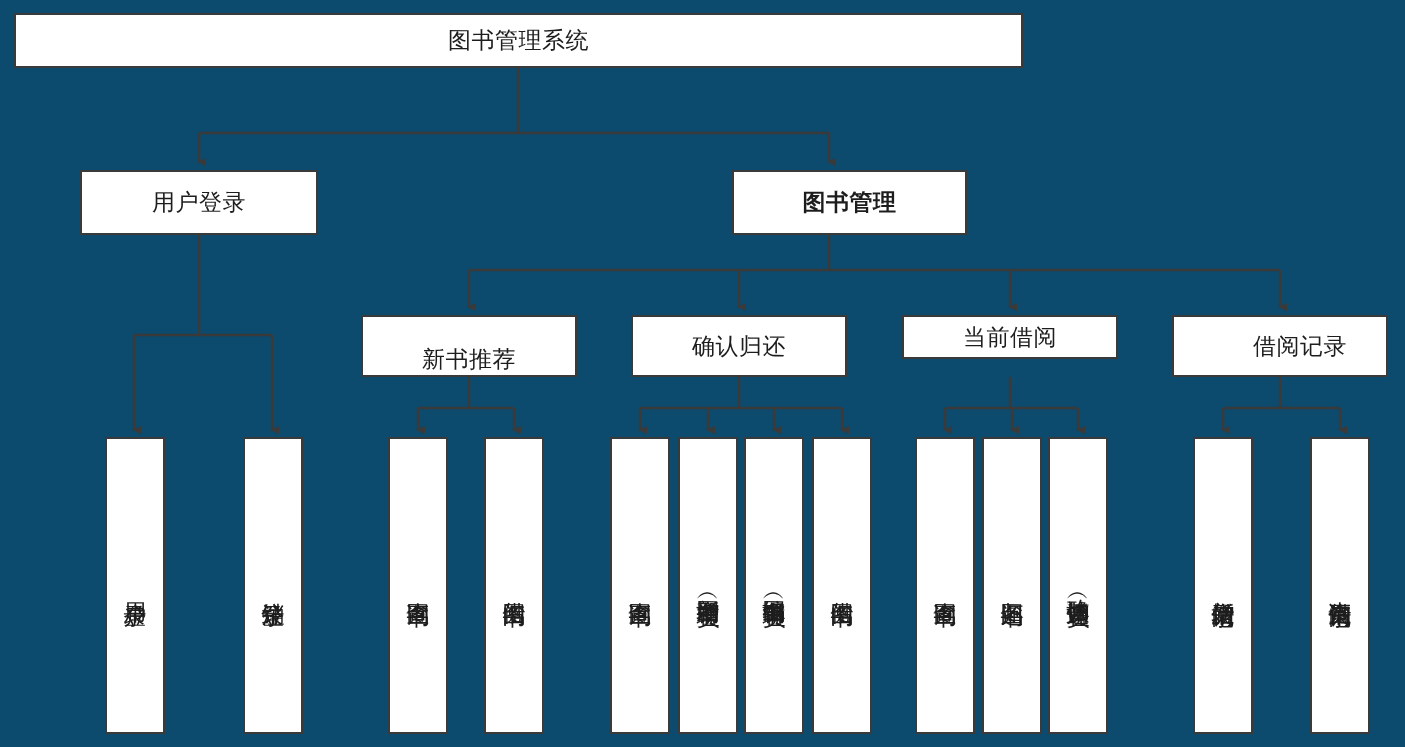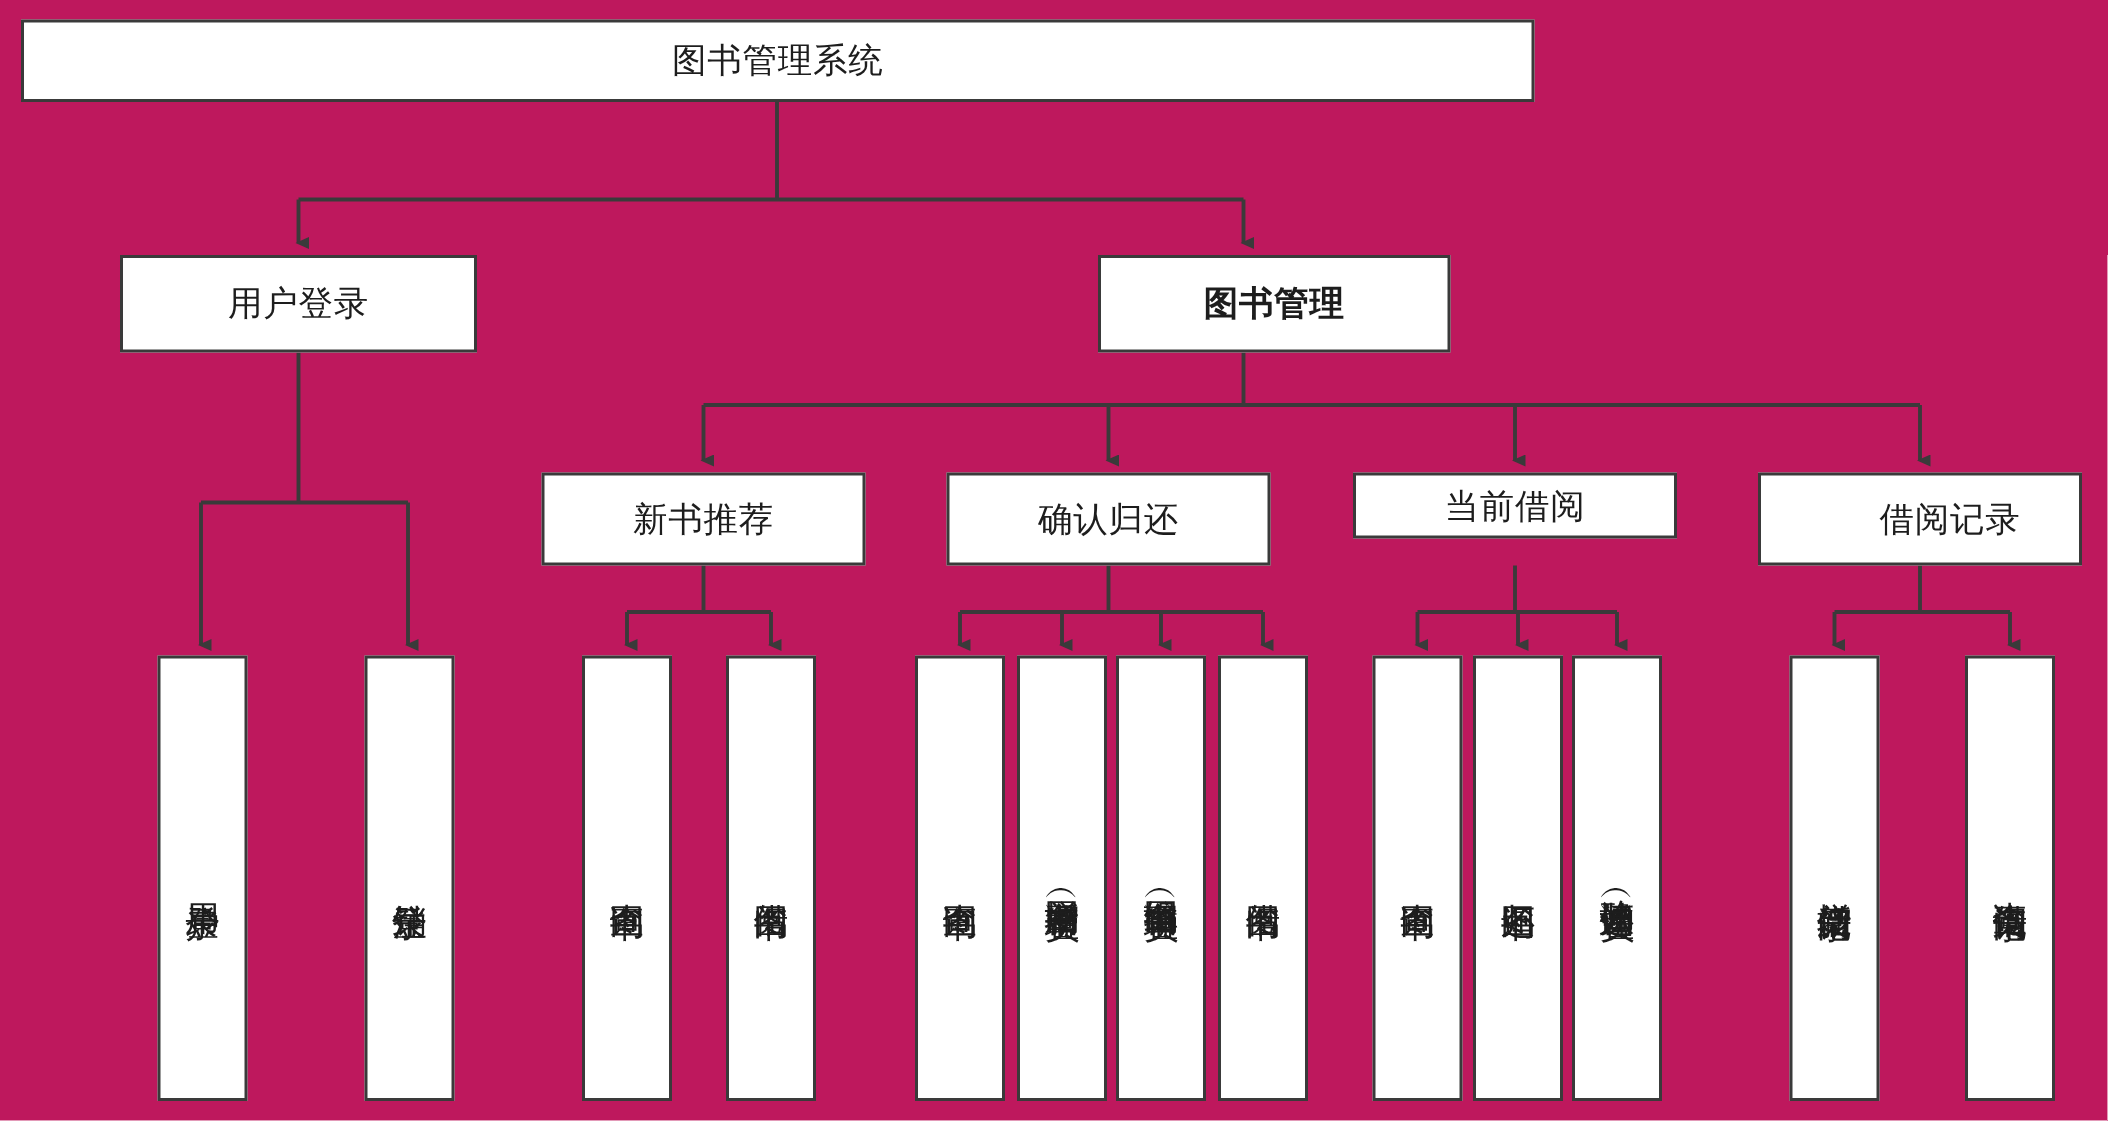--- a/index.html
+++ b/index.html
@@ -7,21 +7,21 @@
     padding: 0;
     background: #ffffff;
   }
   body {
     font-family: "Liberation Sans", "DejaVu Sans", sans-serif;
   }
   #canvas {
     position: relative;
     width: 1405px;
     height: 747px;
-    background: #be185d;
+    background: #0c4a6e;
     overflow: hidden;
   }
   svg.wires {
     position: absolute;
     left: 0;
     top: 0;
     width: 1405px;
     height: 747px;
   }
   .node {
@@ -119,21 +119,21 @@
     <span>图书管理系统</span>
   </div>
 
   <div class="node horiz" style="left:80px;top:170px;width:238px;height:65px;">
     <span>用户登录</span>
   </div>
   <div class="node horiz" style="left:732px;top:170px;width:235px;height:65px;font-weight:bold;">
     <span>图书管理</span>
   </div>
 
-  <div class="node horiz" style="left:361px;top:315px;width:216px;height:62px;">
+  <div class="node horiz" style="left:361px;top:315px;width:216px;height:62px;align-items:flex-end;">
     <span>新书推荐</span>
   </div>
   <div class="node horiz" style="left:631px;top:315px;width:216px;height:62px;">
     <span>确认归还</span>
   </div>
   <div class="node horiz" style="left:902px;top:315px;width:216px;height:44px;">
     <span>当前借阅</span>
   </div>
   <div class="node horiz" style="left:1172px;top:315px;width:216px;height:62px;padding-left:40px;">
     <span>借阅记录</span>

